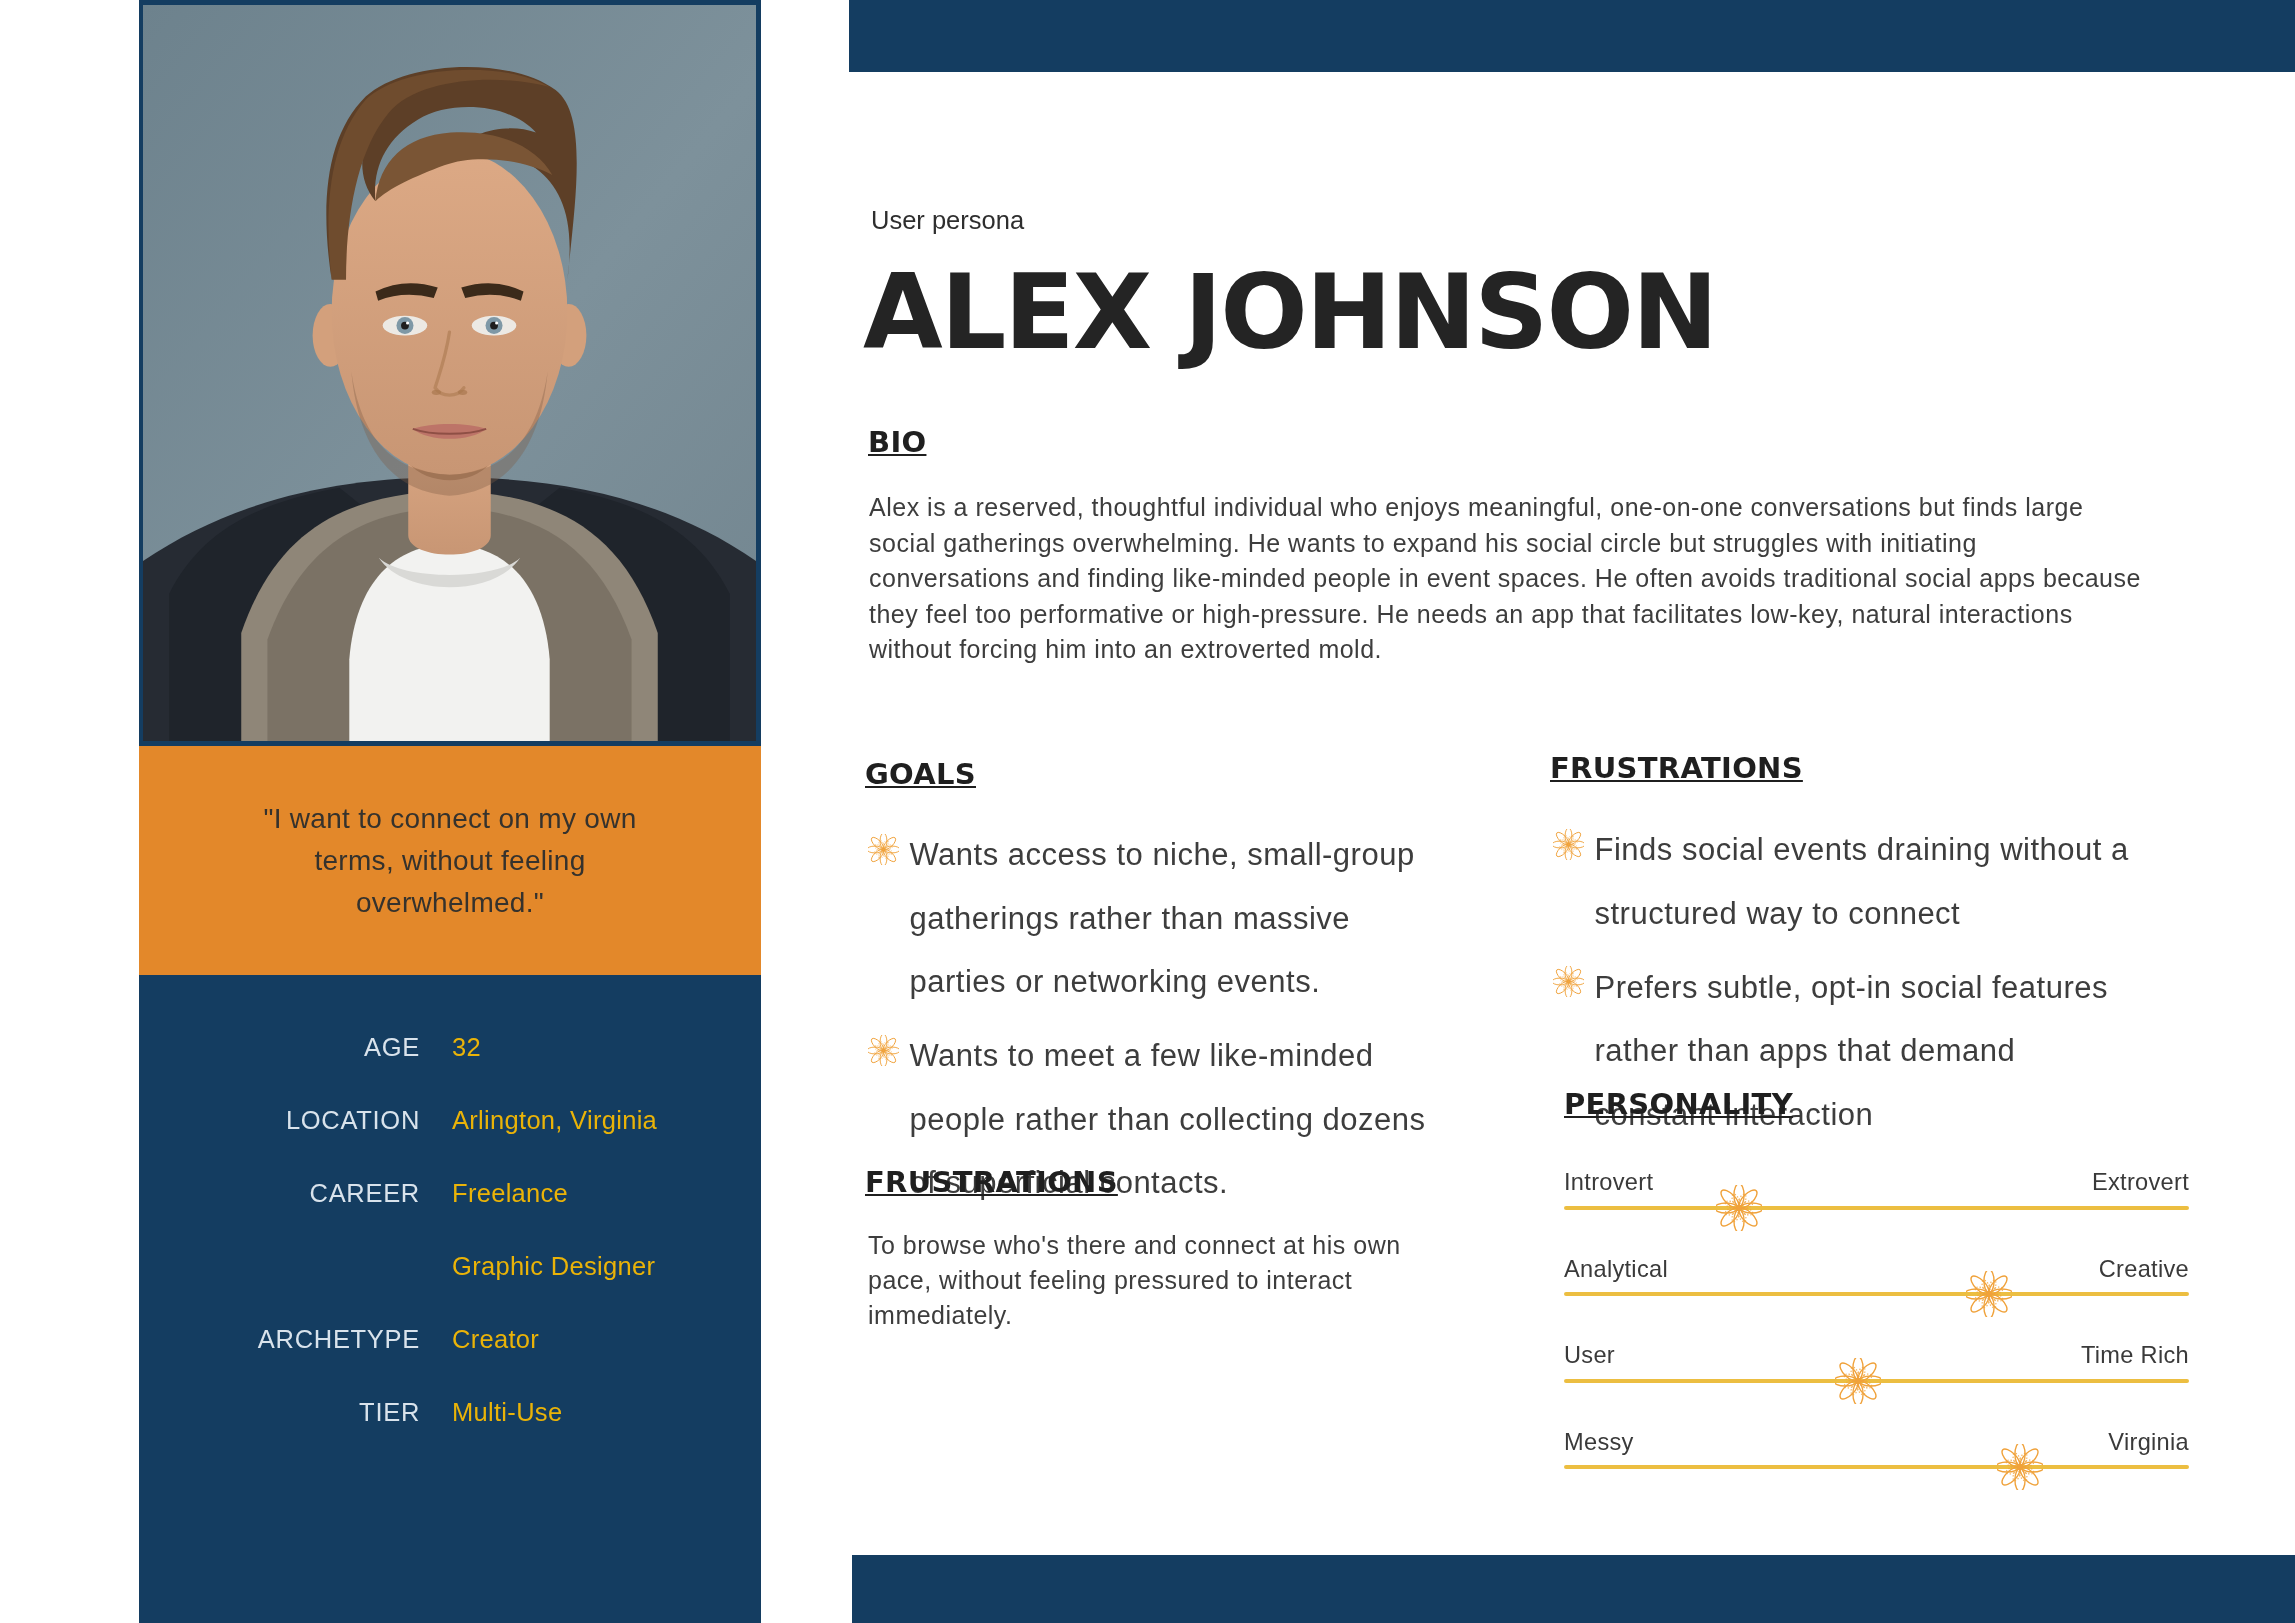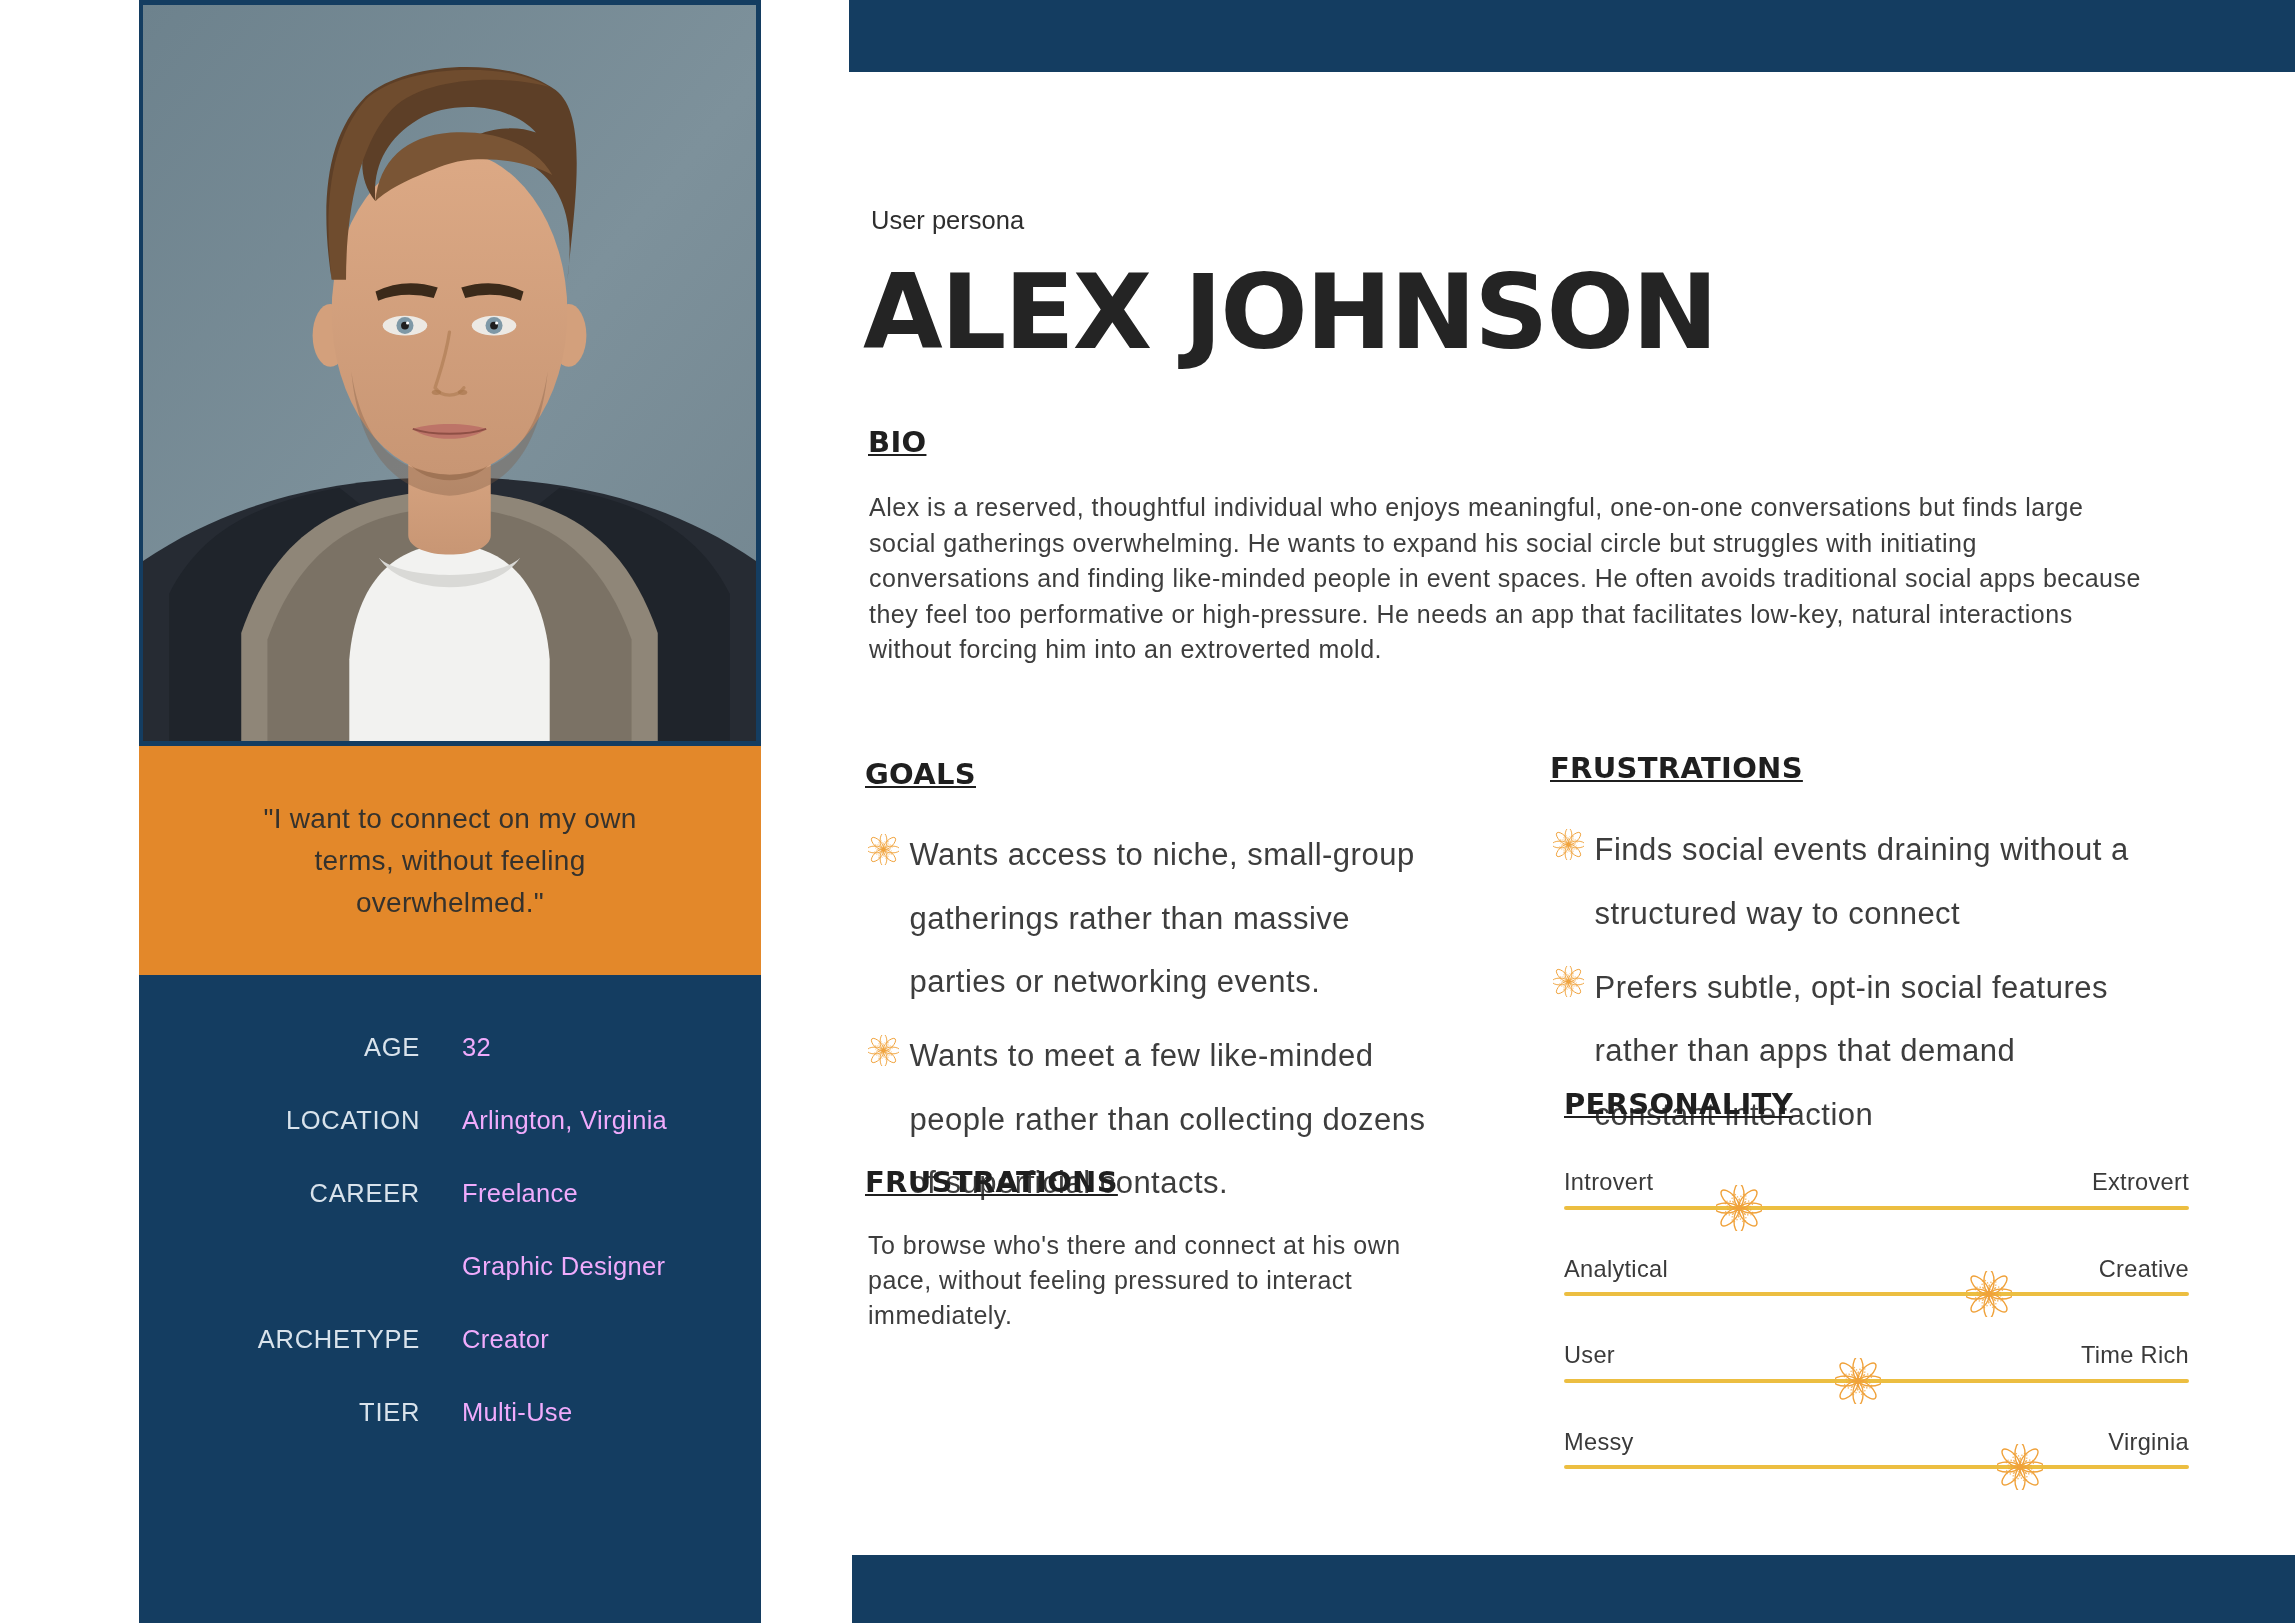--- a/index.html
+++ b/index.html
@@ -19,21 +19,21 @@
   .quote-text {
     max-width:445px; text-align:center; font-size:28px; line-height:1.5;
     color:#35322d; letter-spacing:0.3px;
   }
   .info-list { position:absolute; left:0; top:1033px; width:622px; }
   .info-row { display:flex; align-items:baseline; margin-bottom:44px; line-height:29px; }
   .info-label {
     width:281px; text-align:right; flex:none;
     font-size:25.5px; font-weight:400; color:#d9e3ec; letter-spacing:0.7px;
   }
-  .info-value { margin-left:42px; font-size:25.5px; color:#f0abfc; letter-spacing:0.3px; }
+  .info-value { margin-left:32px; font-size:25.5px; color:#eab308; letter-spacing:0.3px; }
   
   .top-bar { position:absolute; left:849px; top:0; width:1447px; height:72px; background:var(--navy); }
   .bottom-bar { position:absolute; left:852px; top:1555px; width:1443px; height:69px; background:var(--navy); }
   
   .eyebrow { position:absolute; left:871px; top:206px; font-size:25.5px; color:#2e2e2e; }
   .title {
     position:absolute; left:863px; top:261px;
     font-family:"DejaVu Sans", sans-serif; font-weight:bold;
     font-size:103px; line-height:1; letter-spacing:-2px; color:#242424;
   }

